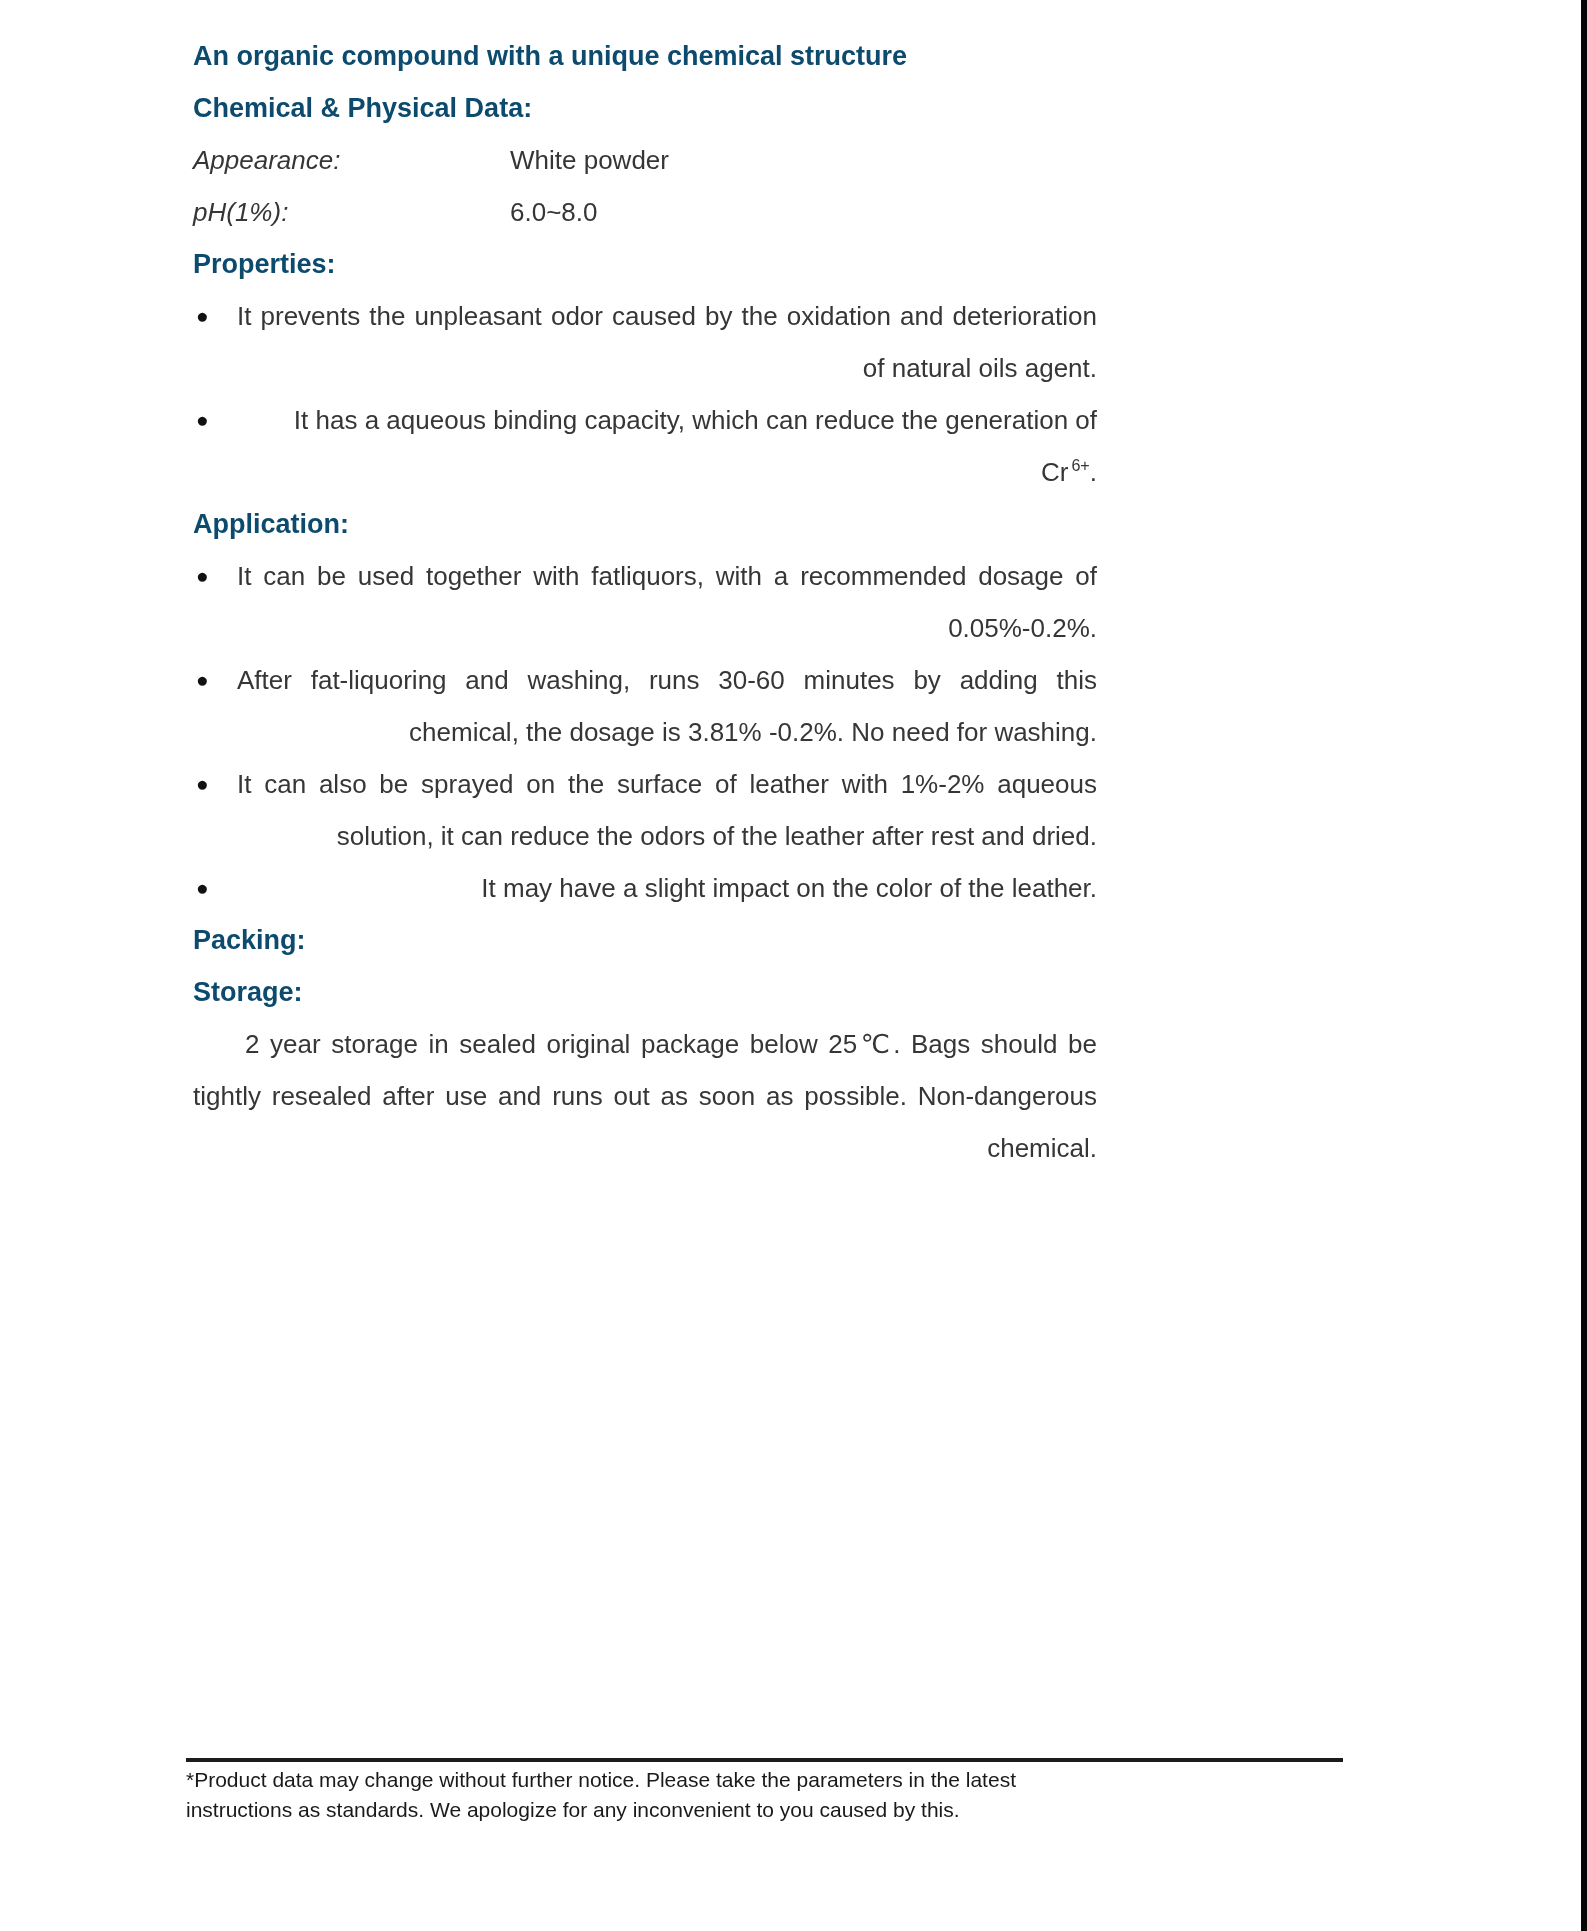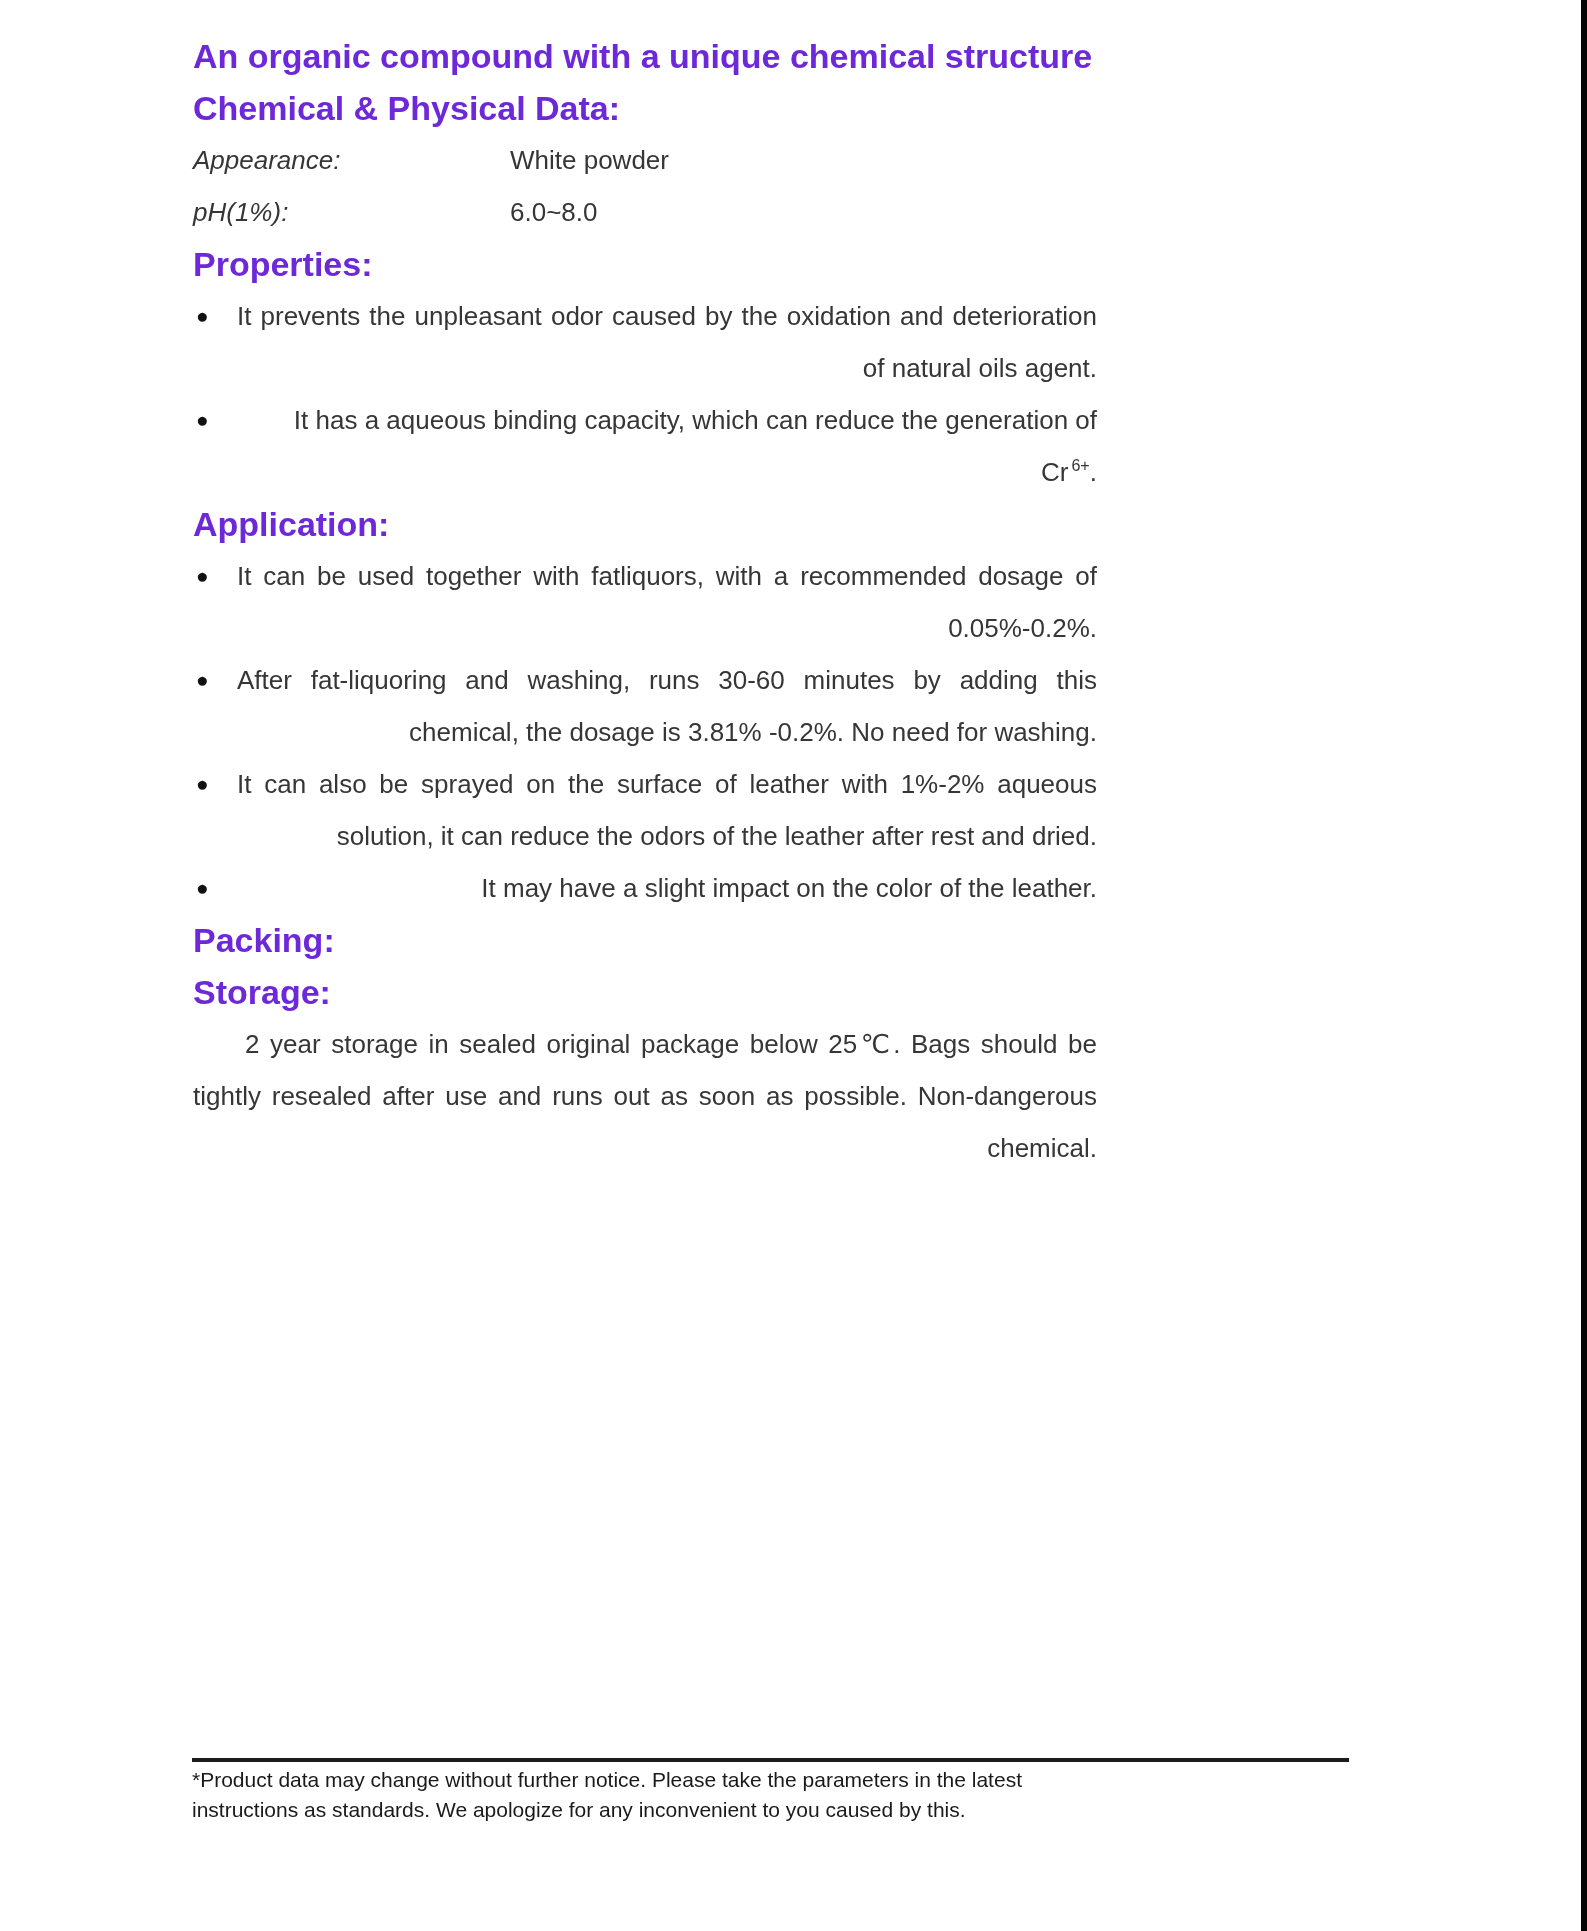--- a/index.html
+++ b/index.html
@@ -18,22 +18,22 @@
   }
   .content {
     position: absolute;
     left: 193px; top: 30px;
     width: 904px;
     font-size: 26px;
     line-height: 52px;
   }
   .title, .heading {
     font-weight: bold;
-    color: #6d28d9;
-    font-size: 34px;
+    color: #0c4a6e;
+    font-size: 27px;
   }
   .spec-row { white-space: nowrap; }
   .spec-label { display: inline-block; width: 317px; font-style: italic; }
   .bullet-item { display: flex; }
   .bullet-mark {
     width: 44px; flex: 0 0 44px;
     color: #111111;
     font-size: 21px;
     padding-left: 3px;
     box-sizing: border-box;
@@ -45,21 +45,21 @@
   .storage-para .jline, .storage-para .lline { width: 100%; }
   .storage-first { text-indent: 52px; }
   sup.cr-sup {
     font-size: 0.62em;
     vertical-align: super;
     line-height: 0;
     margin-left: 3px;
   }
   .footer {
     position: absolute;
-    left: 192px; top: 1758px;
+    left: 186px; top: 1758px;
     width: 1157px;
   }
   .footer-rule {
     border-top: 4px solid #1c1c1c;
     height: 0; width: 100%;
   }
   .footer-note {
     margin-top: 3px;
     font-size: 21px;
     line-height: 30px;

